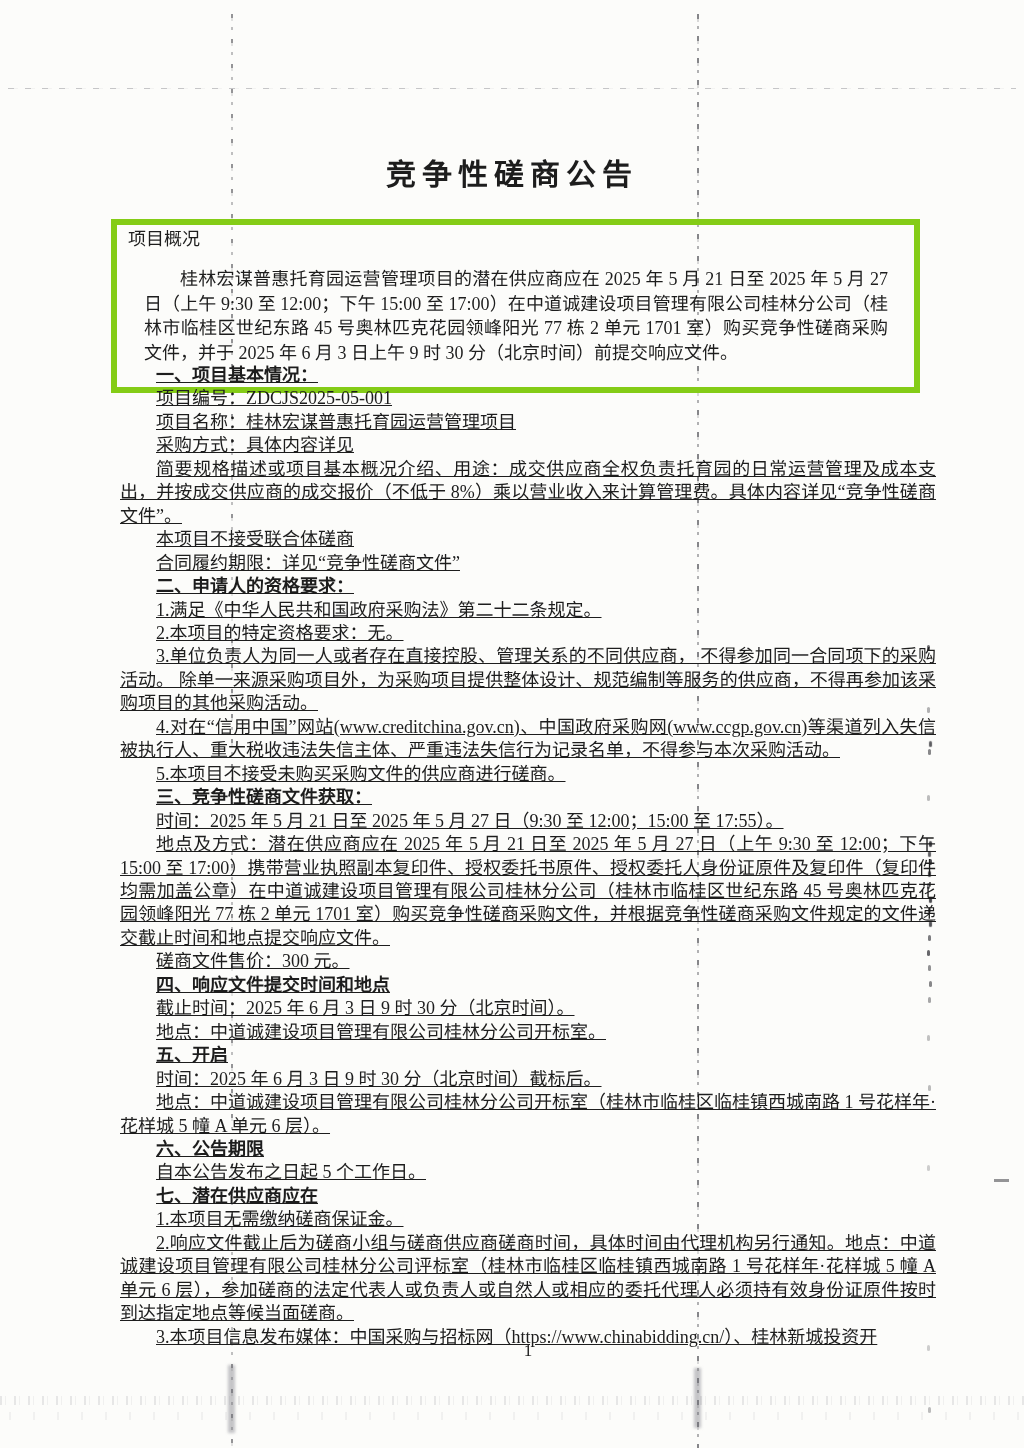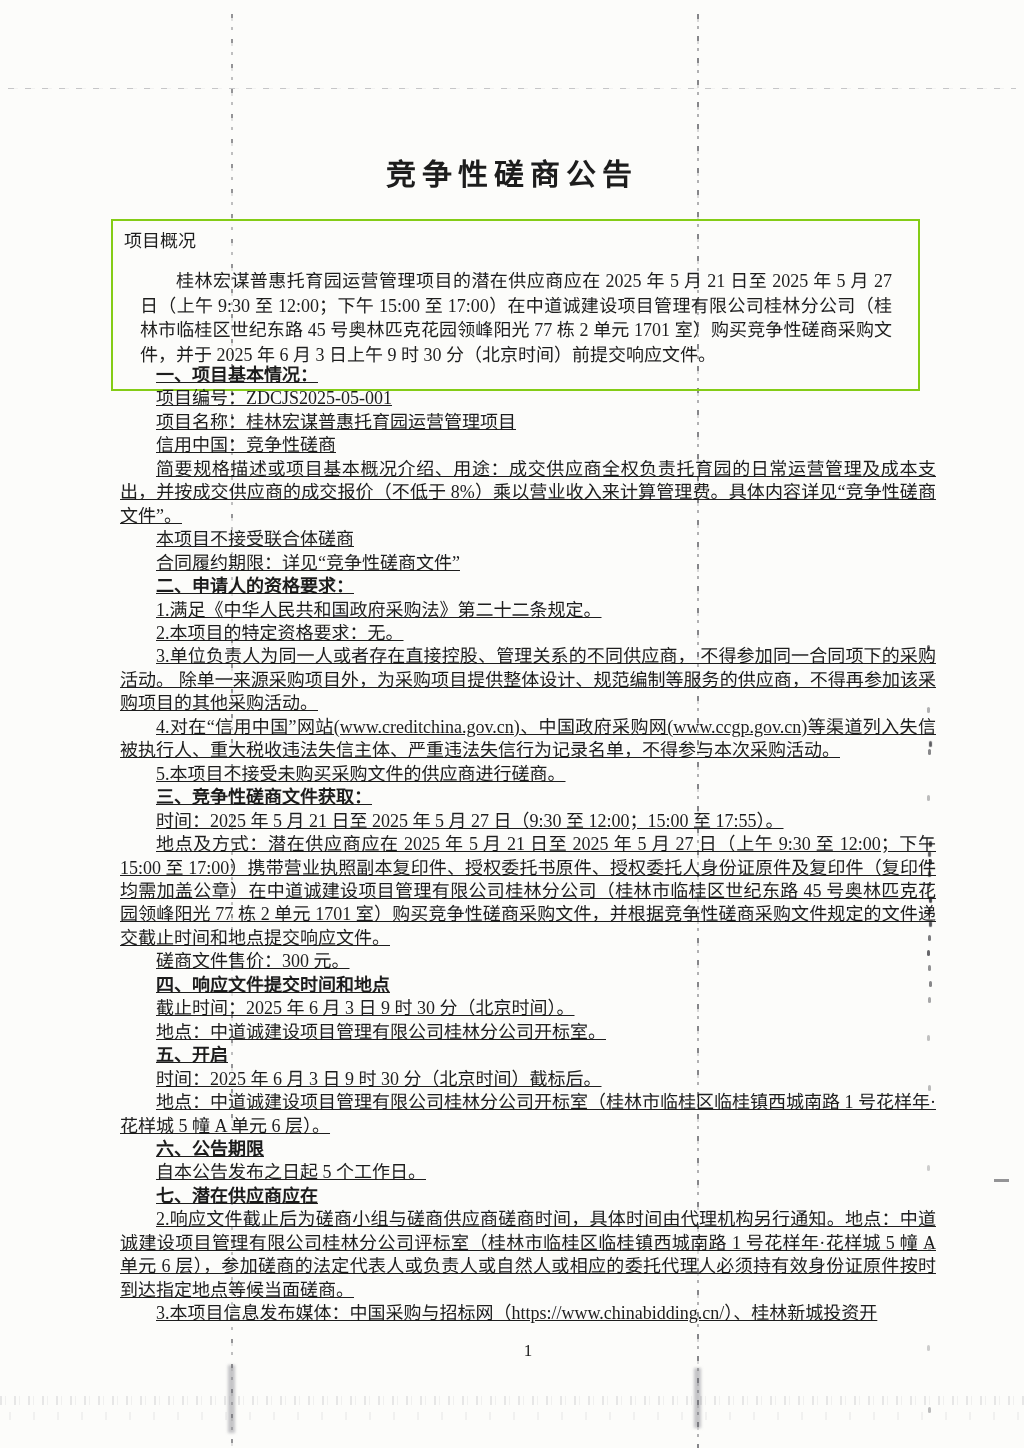--- a/index.html
+++ b/index.html
@@ -63,21 +63,21 @@
   .smear.left{left:228px;top:1365px;width:7px;height:68px;}
   .smear.right{left:694px;top:1368px;width:7px;height:60px;}
   .dash-right{position:absolute;left:994px;top:1179px;width:15px;height:3px;background:rgba(62,62,68,.55);}
   
   .title{
     position:absolute;left:0;top:150px;width:100%;margin:0;
     text-align:center;font-size:30px;font-weight:700;letter-spacing:6px;
   }
   .overview-box{
     position:absolute;left:111px;top:219px;width:809px;box-sizing:border-box;
-    border:2px solid #84cc16;padding:8px 10px 6px 11px;background:transparent;
+    border:6px solid #84cc16;padding:2px 10px 6px 11px;background:transparent;
   }
   .box-heading{margin:0;font-size:18px;line-height:24.4px;}
   .box-body{margin:16px;font-size:18px;line-height:24.4px;text-align:justify;text-indent:2em;}
   .body-text{
     position:absolute;left:120px;top:364px;width:816px;
     font-size:18px;line-height:23.45px;text-align:justify;text-decoration:underline;
   }
   .body-text p{margin:0;text-indent:2em;}
   .body-text p.bold{font-weight:700;}
   .page-number{
@@ -104,21 +104,21 @@
 
   <div class="overview-box">
     <p class="box-heading">项目概况</p>
     <p class="box-body">桂林宏谋普惠托育园运营管理项目的潜在供应商应在 2025 年 5 月 21 日至 2025 年 5 月 27 日（上午 9:30 至 12:00；下午 15:00 至 17:00）在中道诚建设项目管理有限公司桂林分公司（桂林市临桂区世纪东路 45 号奥林匹克花园领峰阳光 77 栋 2 单元 1701 室）购买竞争性磋商采购文件，并于 2025 年 6 月 3 日上午 9 时 30 分（北京时间）前提交响应文件。</p>
   </div>
 
   <div class="body-text">
       <p class="bold">一、项目基本情况：</p>
       <p class="">项目编号：ZDCJS2025-05-001</p>
       <p class="">项目名称：桂林宏谋普惠托育园运营管理项目</p>
-      <p class="">信用中国：竞争性磋商</p>
+      <p class="">采购方式：具体内容详见</p>
       <p class="">简要规格描述或项目基本概况介绍、用途：成交供应商全权负责托育园的日常运营管理及成本支出，并按成交供应商的成交报价（不低于 8%）乘以营业收入来计算管理费。具体内容详见“竞争性磋商文件”。</p>
       <p class="">本项目不接受联合体磋商</p>
       <p class="">合同履约期限：详见“竞争性磋商文件”</p>
       <p class="bold">二、申请人的资格要求：</p>
       <p class="">1.满足《中华人民共和国政府采购法》第二十二条规定。</p>
       <p class="">2.本项目的特定资格要求：无。</p>
       <p class="">3.单位负责人为同一人或者存在直接控股、管理关系的不同供应商， 不得参加同一合同项下的采购活动。 除单一来源采购项目外，为采购项目提供整体设计、规范编制等服务的供应商，不得再参加该采购项目的其他采购活动。</p>
       <p class="">4.对在“信用中国”网站(www.creditchina.gov.cn)、中国政府采购网(www.ccgp.gov.cn)等渠道列入失信被执行人、重大税收违法失信主体、严重违法失信行为记录名单，不得参与本次采购活动。</p>
       <p class="">5.本项目不接受未购买采购文件的供应商进行磋商。</p>
       <p class="bold">三、竞争性磋商文件获取：</p>
@@ -127,18 +127,19 @@
       <p class="">磋商文件售价：300 元。</p>
       <p class="bold">四、响应文件提交时间和地点</p>
       <p class="">截止时间：2025 年 6 月 3 日 9 时 30 分（北京时间）。</p>
       <p class="">地点：中道诚建设项目管理有限公司桂林分公司开标室。</p>
       <p class="bold">五、开启</p>
       <p class="">时间：2025 年 6 月 3 日 9 时 30 分（北京时间）截标后。</p>
       <p class="">地点：中道诚建设项目管理有限公司桂林分公司开标室（桂林市临桂区临桂镇西城南路 1 号花样年·花样城 5 幢 A 单元 6 层）。</p>
       <p class="bold">六、公告期限</p>
       <p class="">自本公告发布之日起 5 个工作日。</p>
       <p class="bold">七、潜在供应商应在</p>
+      <p class="">1.本项目无需缴纳磋商保证金。</p>
       <p class="">2.响应文件截止后为磋商小组与磋商供应商磋商时间，具体时间由代理机构另行通知。地点：中道诚建设项目管理有限公司桂林分公司评标室（桂林市临桂区临桂镇西城南路 1 号花样年·花样城 5 幢 A 单元 6 层），参加磋商的法定代表人或负责人或自然人或相应的委托代理人必须持有效身份证原件按时到达指定地点等候当面磋商。</p>
       <p class="">3.本项目信息发布媒体：中国采购与招标网（https://www.chinabidding.cn/）、桂林新城投资开</p>
     </div>
 
   <div class="page-number">1</div>
 </div>
 
 </body></html>

